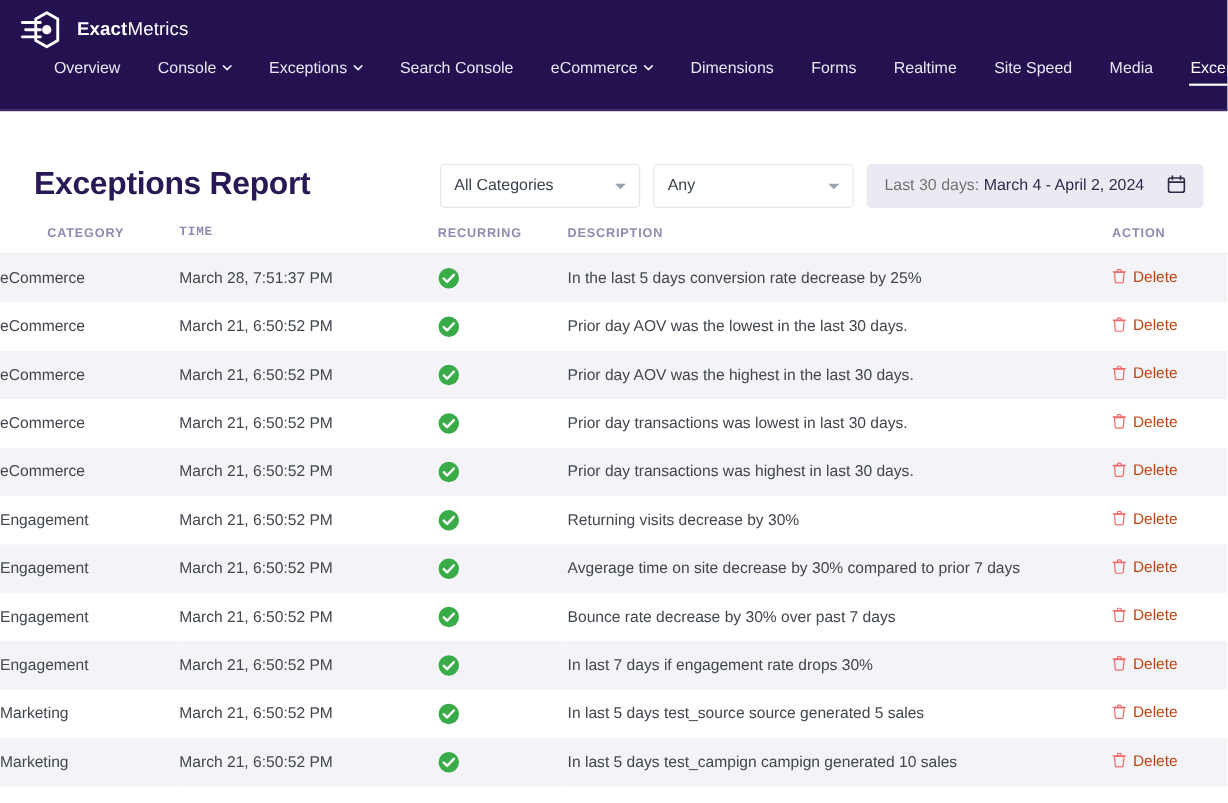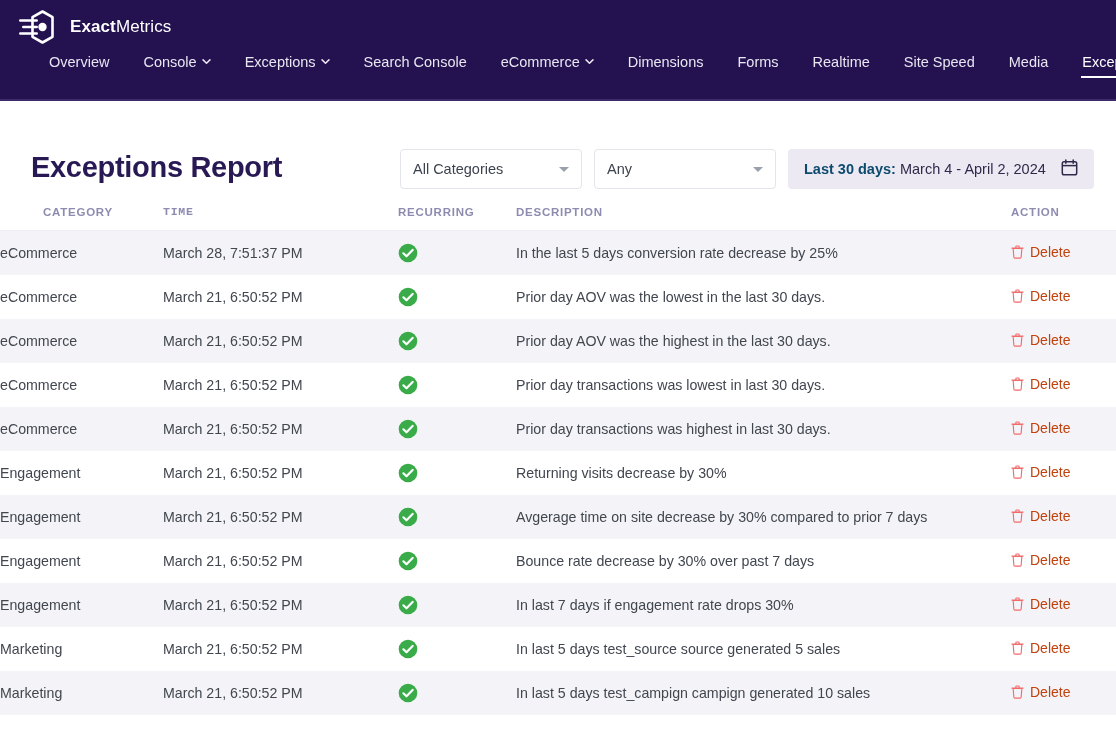--- a/index.html
+++ b/index.html
@@ -130,21 +130,21 @@
     height: 40px;
     background: #ece9f3;
     border-radius: 4px;
     display: flex;
     align-items: center;
     padding: 0 16px;
     font-size: 14.5px;
     color: #2f2a4a;
     cursor: pointer;
   }
-  .date-box b { font-weight: 700; color: #0c4a6e; }
+  .date-box b { font-weight: 400; color: #737373; }
   .date-text { flex: 1 1 auto; white-space: nowrap; }
   .cal-icon { flex: 0 0 auto; margin-left: 8px; }
 
   
   .table-wrap { padding: 0 0 0 0; }
   table.exc {
     width: 1116px;
     border-collapse: collapse;
     table-layout: fixed;
   }

